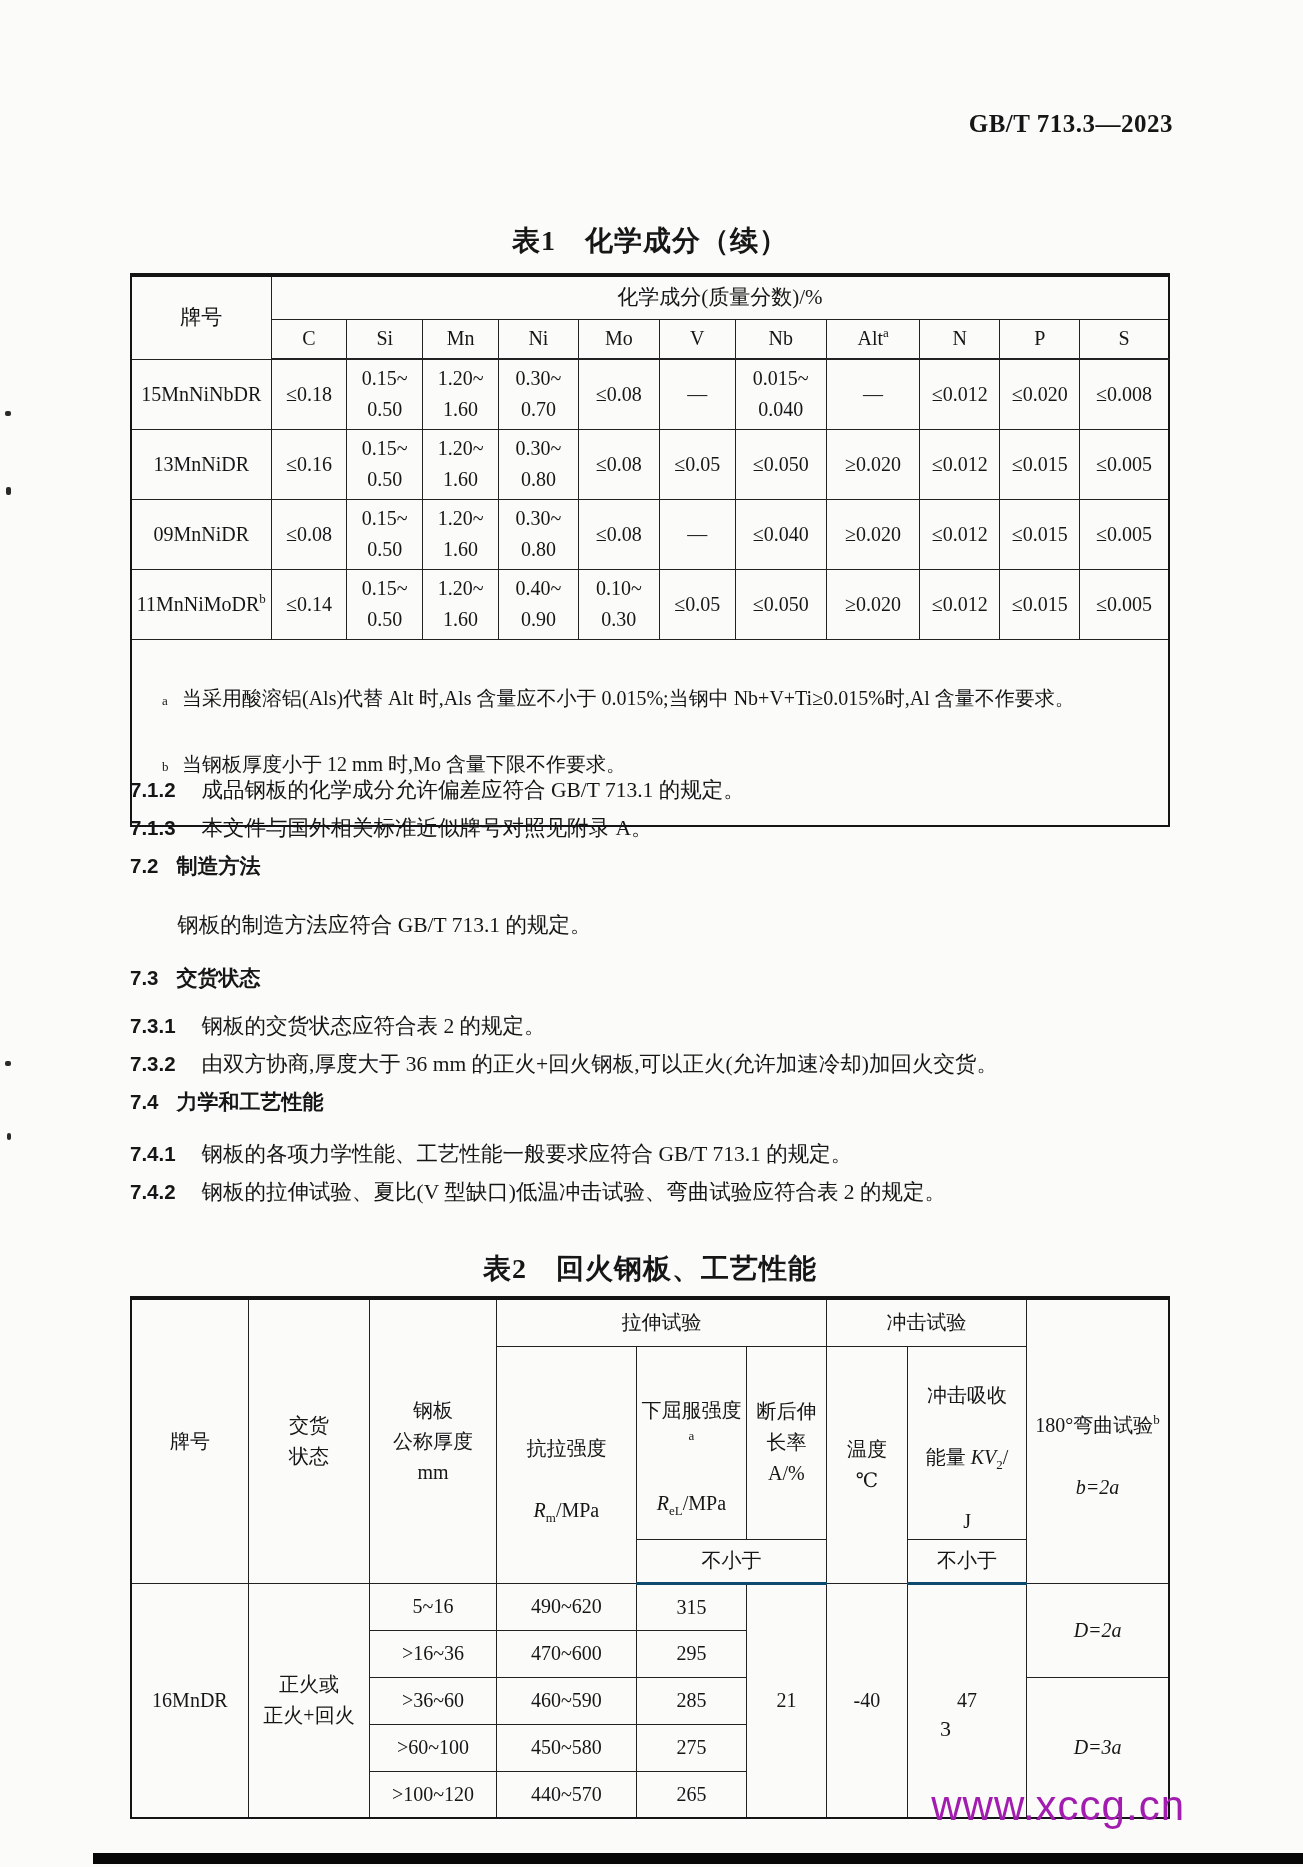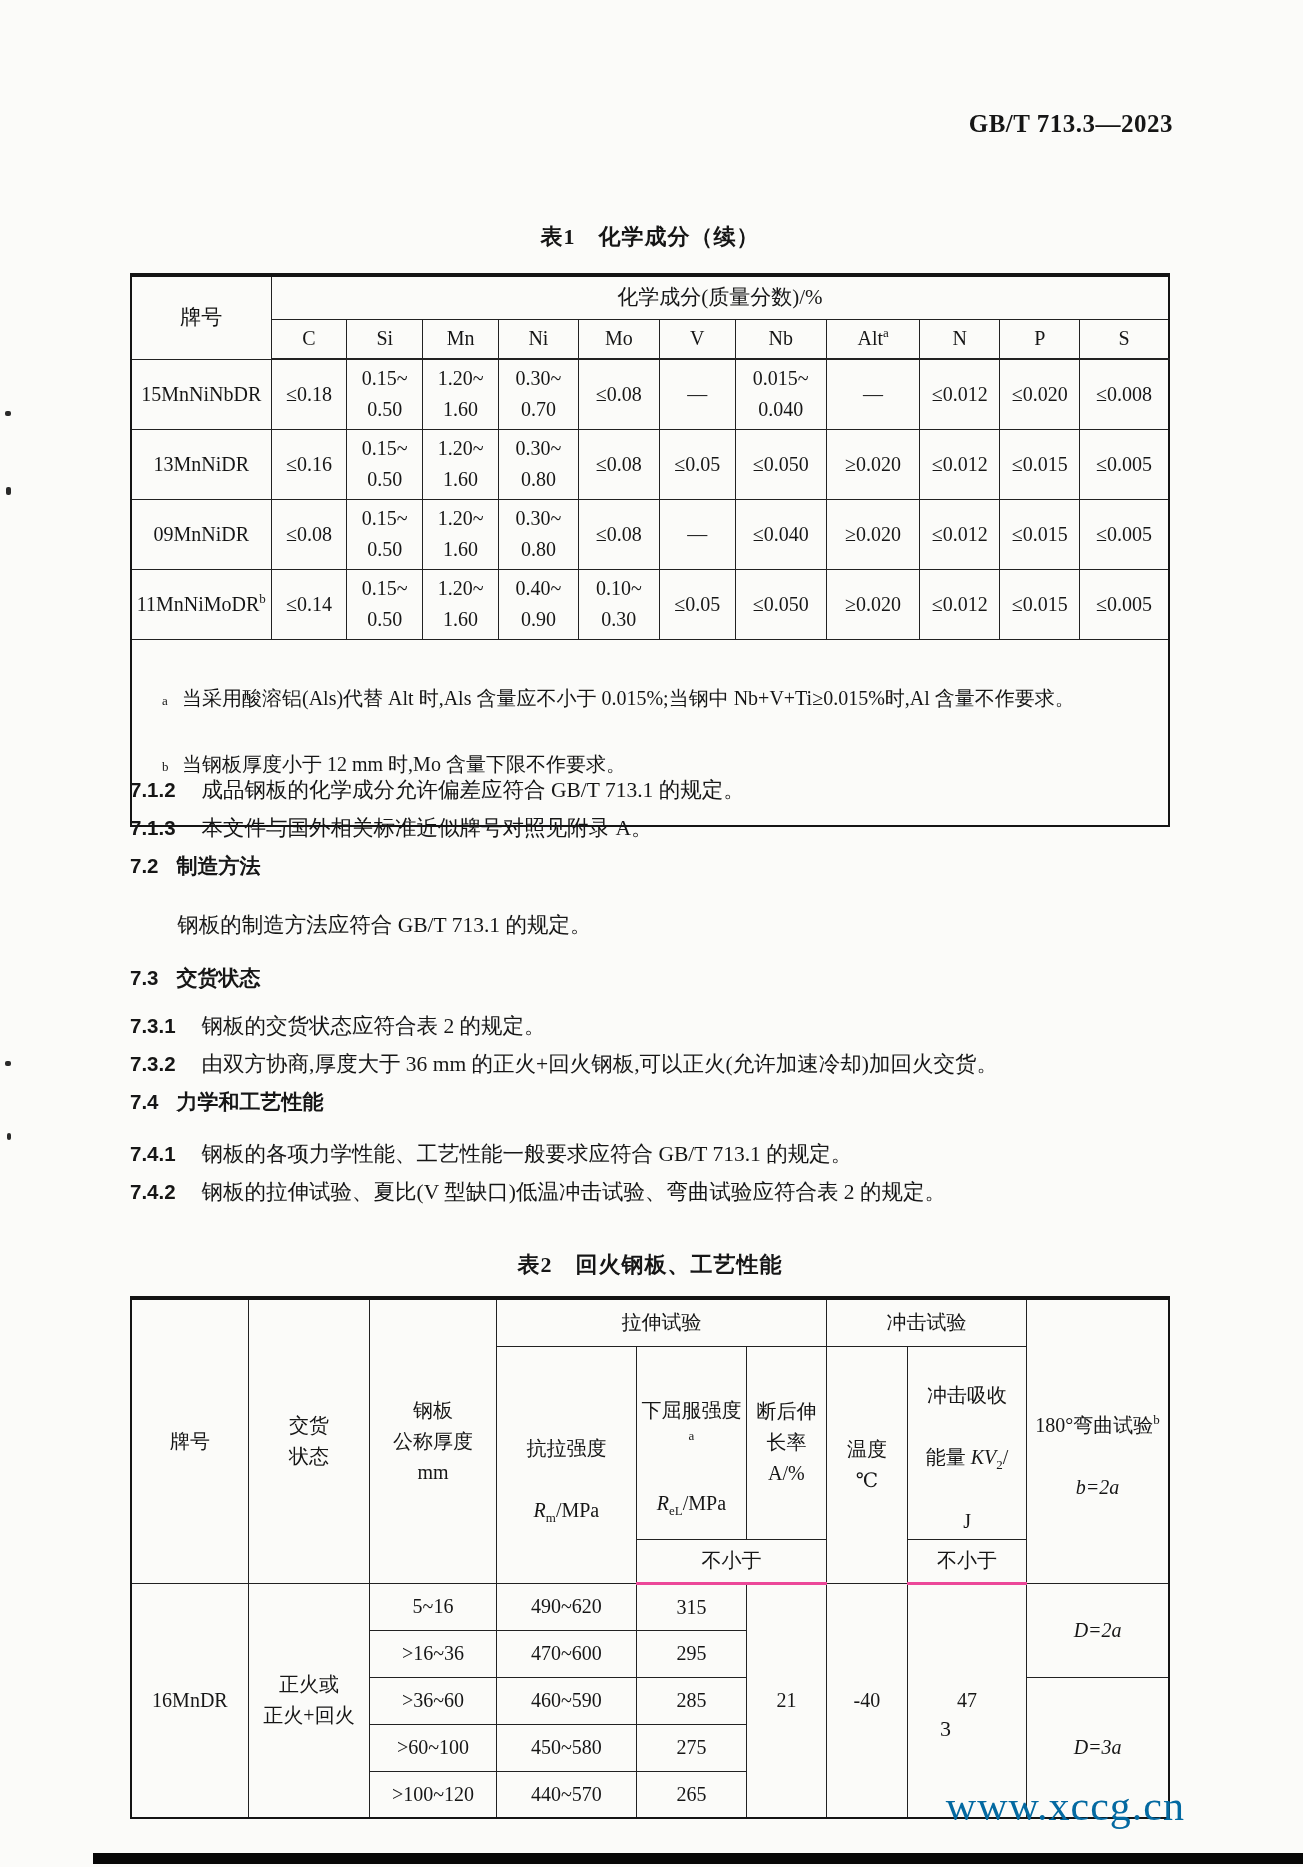--- a/index.html
+++ b/index.html
@@ -4,21 +4,21 @@
 <style>
   html,body{margin:0;padding:0;background:#ffffff;}
   .page{
     position:relative;width:1303px;height:1867px;background:#fbfbf9;
     font-family:"Liberation Serif","DejaVu Serif","DejaVu Sans",serif;
     color:#161616;overflow:hidden;
   }
   
   .std-code{position:absolute;top:110px;right:130px;font-size:25px;font-weight:bold;letter-spacing:.5px;}
   
-  .tbl-title{position:absolute;left:130px;width:1040px;text-align:center;font-size:22px;font-weight:bold;letter-spacing:1px;}
+  .tbl-title{position:absolute;left:130px;width:1040px;text-align:center;font-size:28px;font-weight:bold;letter-spacing:1px;}
   .t1-title{top:222px;}
   .t2-title{top:1250px;}
   
   table{border-collapse:collapse;table-layout:fixed;width:1040px;}
   .tbl-wrap{position:absolute;left:130px;}
   .t1-wrap{top:273px;}
   .t2-wrap{top:1296px;}
   table.doc{border:2px solid #141414;border-top-width:4px;}
   table.doc th,table.doc td{
     border:1px solid #222;padding:2px 2px;text-align:center;vertical-align:middle;
@@ -30,36 +30,36 @@
   tr.t1-row{height:70px;}
   tr.t1-foot td{border:1px solid #222;text-align:left;padding:10px 14px 12px 18px;font-size:20px;}
   .fn{position:relative;padding-left:32px;line-height:35px;}
   .fn sup{position:absolute;left:12px;top:2px;font-size:13px;}
   sup{font-size:13px;} sub{font-size:13px;}
   .ital{font-style:italic;}
   
   tr.t2-g{height:48px;}
   tr.t2-m{height:114px;}
   tr.t2-min{height:44px;}
-  tr.t2-min th{border-bottom:3px solid #ec4899;}
+  tr.t2-min th{border-bottom:3px solid #0c4a6e;}
   th.hdr-deep{border-bottom:3px solid #111;}
   tr.t2-row{height:47px;}
   td.bend{font-style:italic;}
   
   .text-block{position:absolute;left:130px;top:770px;width:1048px;font-size:21.5px;}
   .clause{line-height:35px;margin:2px 0 0 0;}
   .clause .num{font-weight:bold;margin-right:26px;font-family:"Liberation Sans","DejaVu Sans",sans-serif;font-size:20.5px;}
   .clause.head{font-weight:bold;font-family:"Liberation Sans","DejaVu Sans",sans-serif;font-size:21px;}
   .clause.head .num{margin-right:18px;}
   .mt-lg{} .mt-md{margin-top:17px;} .mt-sm{margin-top:13px;} .mt-xl{margin-top:25px;}
   .indent{text-indent:2.2em;}
   
   .page-number{position:absolute;top:1716px;left:940px;font-size:22px;}
-  .watermark{position:absolute;top:1782px;right:118px;font-size:42px;color:#0369a1;
-    font-family:Liberation Serif, serif;letter-spacing:1px;text-align:right;}
+  .watermark{position:absolute;top:1782px;right:118px;font-size:42px;color:#a21caf;
+    font-family:Liberation Sans, sans-serif;letter-spacing:1px;text-align:right;}
   .bottom-bar{position:absolute;top:1853px;left:93px;width:1210px;height:11px;background:#070707;}
   .mark{position:absolute;background:#2a2a2a;border-radius:2px;}
   .mark1{left:5px;top:411px;width:6px;height:5px;}
   .mark2{left:6px;top:487px;width:5px;height:8px;}
   .mark3{left:5px;top:1061px;width:6px;height:5px;}
   .mark4{left:7px;top:1133px;width:4px;height:7px;}
 </style>
 </head>
 <body>
 

